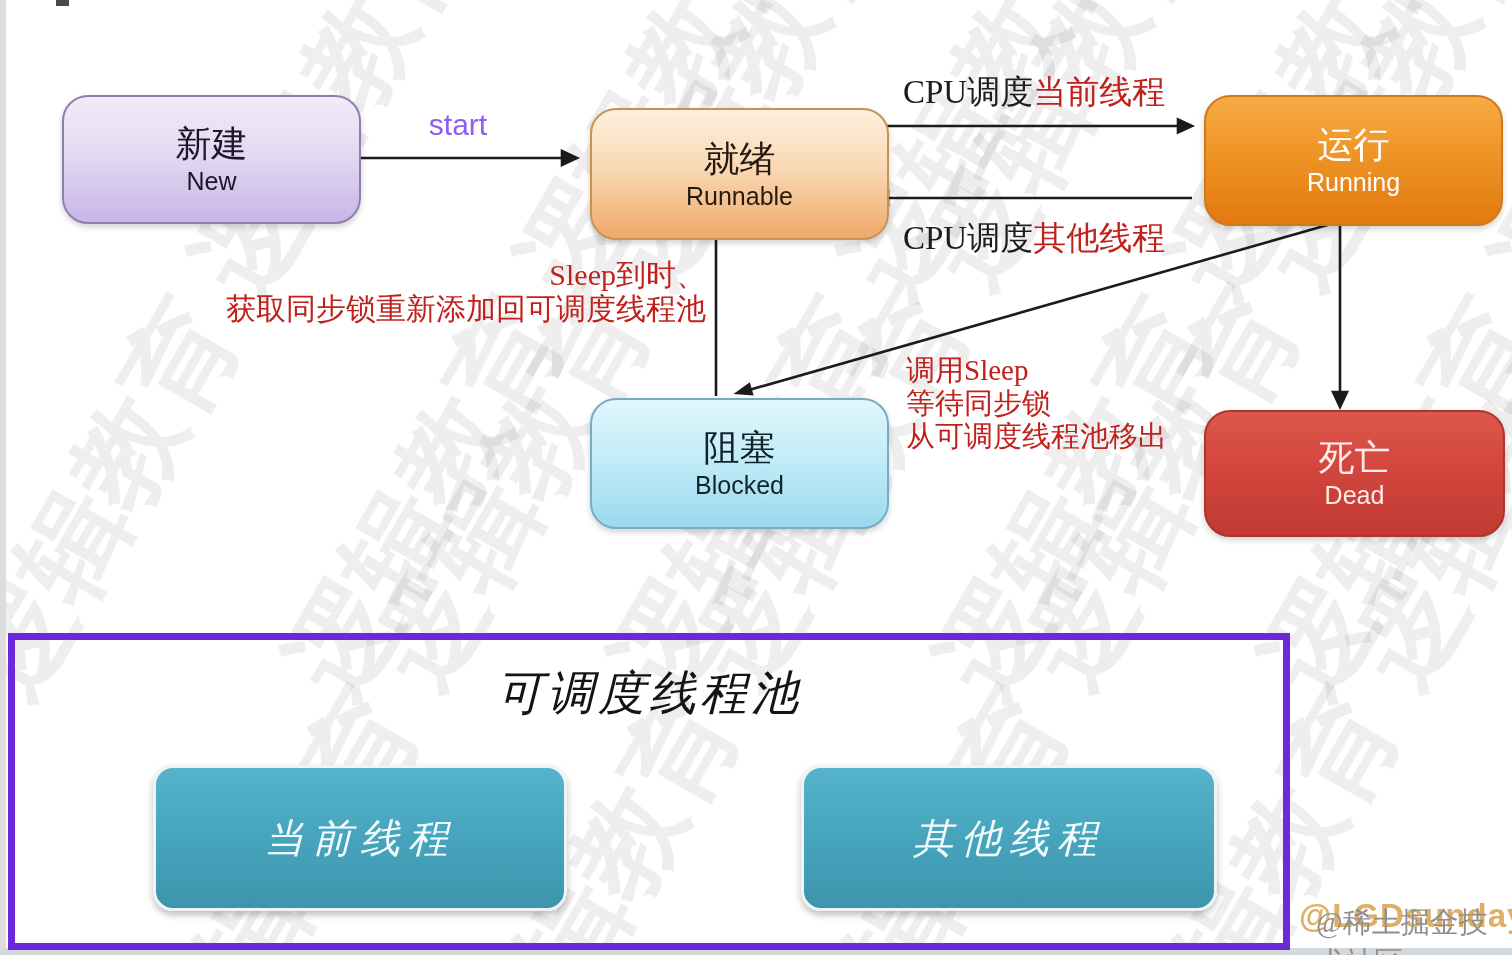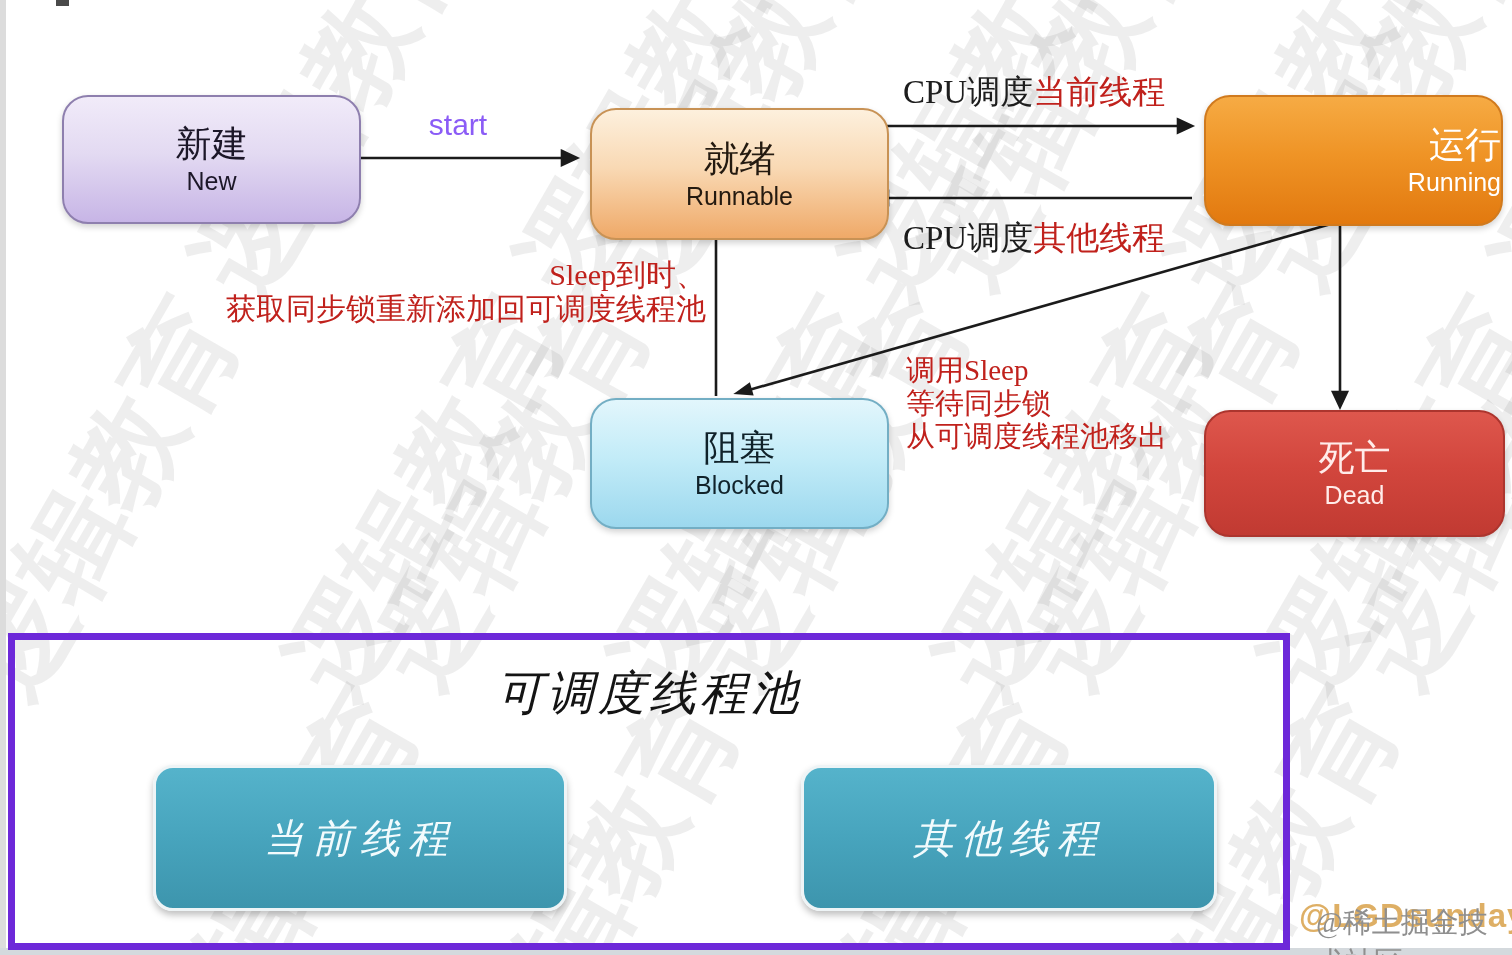--- a/index.html
+++ b/index.html
@@ -35,21 +35,20 @@
   }
   .st-runnable{
     left:578px;top:108px;width:295px;height:128px;color:#241a10;
     background:linear-gradient(to bottom,#fdf0dd 0%,#f9d9b4 45%,#efa968 100%);
     border:2px solid #c89255;
   }
   .st-running{
     left:1192px;top:95px;width:295px;height:127px;color:#ffffff;
     background:linear-gradient(to bottom,#f6ab44 0%,#ef9426 45%,#e2790f 100%);
     border:2px solid #d07a1e;
-    align-items:flex-end;
   }
   .st-blocked{
     left:578px;top:398px;width:295px;height:127px;color:#10222a;
     background:linear-gradient(to bottom,#e2f6fc 0%,#c3ecf8 45%,#9cd8ee 100%);
     border:2px solid #73aec4;
   }
   .st-dead{
     left:1192px;top:410px;width:297px;height:123px;color:#ffecea;
     background:linear-gradient(to bottom,#de574d 0%,#d2463d 45%,#c13a32 100%);
     border:2px solid #ac352e;

